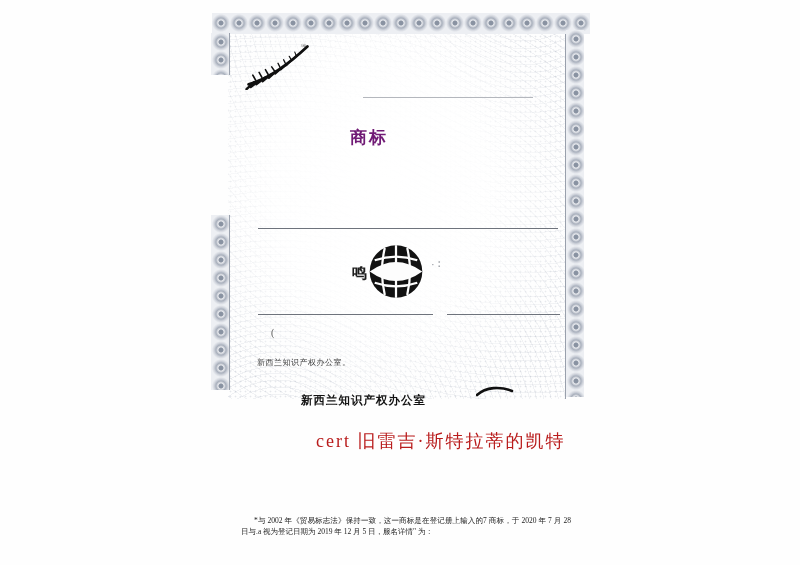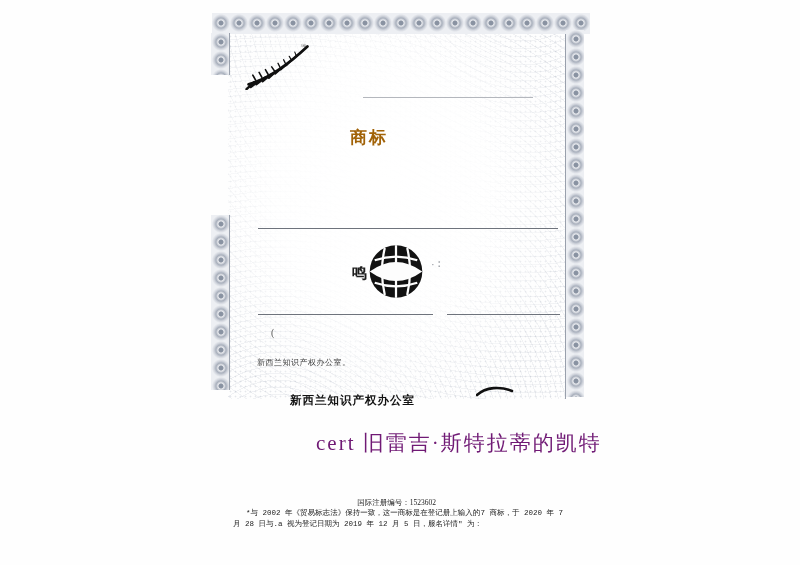--- a/index.html
+++ b/index.html
@@ -31,35 +31,35 @@
   }
   .strip.h{height:21px;}
   .strip.v{width:18px;background-size:20px 18px;}
   .strip.left-seg{border-right:1px solid #9aa1ad;}
   
   .rule{position:absolute;border-top:1px solid #b4b7bd;}
   .rule.dark{border-top:1.6px solid #6e737c;}
   
   .title{
     position:absolute;left:350px;top:126px;
-    font-size:17px;font-weight:700;letter-spacing:2px;color:#a16207;
+    font-size:17px;font-weight:700;letter-spacing:2px;color:#701a75;
   }
   .reg-sym{position:absolute;left:301px;top:42px;font-size:7px;color:#333;}
   .mark-char{position:absolute;left:352px;top:264px;font-size:15px;font-weight:600;color:#1c1c1c;}
   .side-marks{position:absolute;left:431px;top:258px;font-size:11px;color:#8b8f96;letter-spacing:3px;}
   .stray{position:absolute;left:271px;top:327px;font-size:10px;color:#555;}
   .goods-note{position:absolute;left:257px;top:357px;font-size:8px;color:#3a3a3a;letter-spacing:0.5px;}
-  .office{position:absolute;left:290px;top:393px;font-size:11.5px;font-weight:700;color:#121212;letter-spacing:1px;}
-  .owner{position:absolute;left:316px;top:429px;font-size:21px;letter-spacing:2px;color:#701a75;}
+  .office{position:absolute;left:301px;top:393px;font-size:11.5px;font-weight:700;color:#121212;letter-spacing:1px;}
+  .owner{position:absolute;left:316px;top:429px;font-size:18px;letter-spacing:2px;color:#b91c1c;}
   .footer-line1{position:absolute;left:228px;top:487px;width:337px;text-align:center;font-size:8px;font-weight:700;color:#111;}
   .footer-line2{position:absolute;left:228px;top:498px;width:337px;text-align:center;font-size:7.5px;color:#222;}
   .footnote{
     position:absolute;left:233px;top:508px;width:330px;
     font-size:7.5px;line-height:10.5px;color:#222;
-    text-align:justify;text-indent:13px;margin:0;font-family:Liberation Mono, monospace;
+    text-align:justify;text-indent:13px;margin:8px;
   }
   .icon-wrap{position:absolute;}
   svg{display:block;}
 </style>
 </head>
 <body>
 
 <div class="canvas">
 
   <div class="texture"></div>
@@ -128,19 +128,16 @@
   <div class="icon-wrap" style="left:476px;top:385px;">
     <svg width="38" height="12" viewBox="0 0 38 12">
       <path d="M1,10 C10,2 24,1 36,6" stroke="#101010" stroke-width="2.6" fill="none" stroke-linecap="round"></path>
     </svg>
   </div>
 
   <div class="office">新西兰知识产权办公室</div>
 
   <div class="owner">cert 旧雷吉·斯特拉蒂的凯特</div>
 
-  <div class="footer-line2">
-    <span>国际注册编号：</span><span>1523602</span>
-  </div>
 
   <p class="footnote">*与 2002 年《贸易标志法》保持一致，这一商标是在登记册上输入的7 商标，于 2020 年 7 月 28 日与.a 视为登记日期为 2019 年 12 月 5 日，服名详情" 为：</p>
 
 </div>
 
 </body></html>

